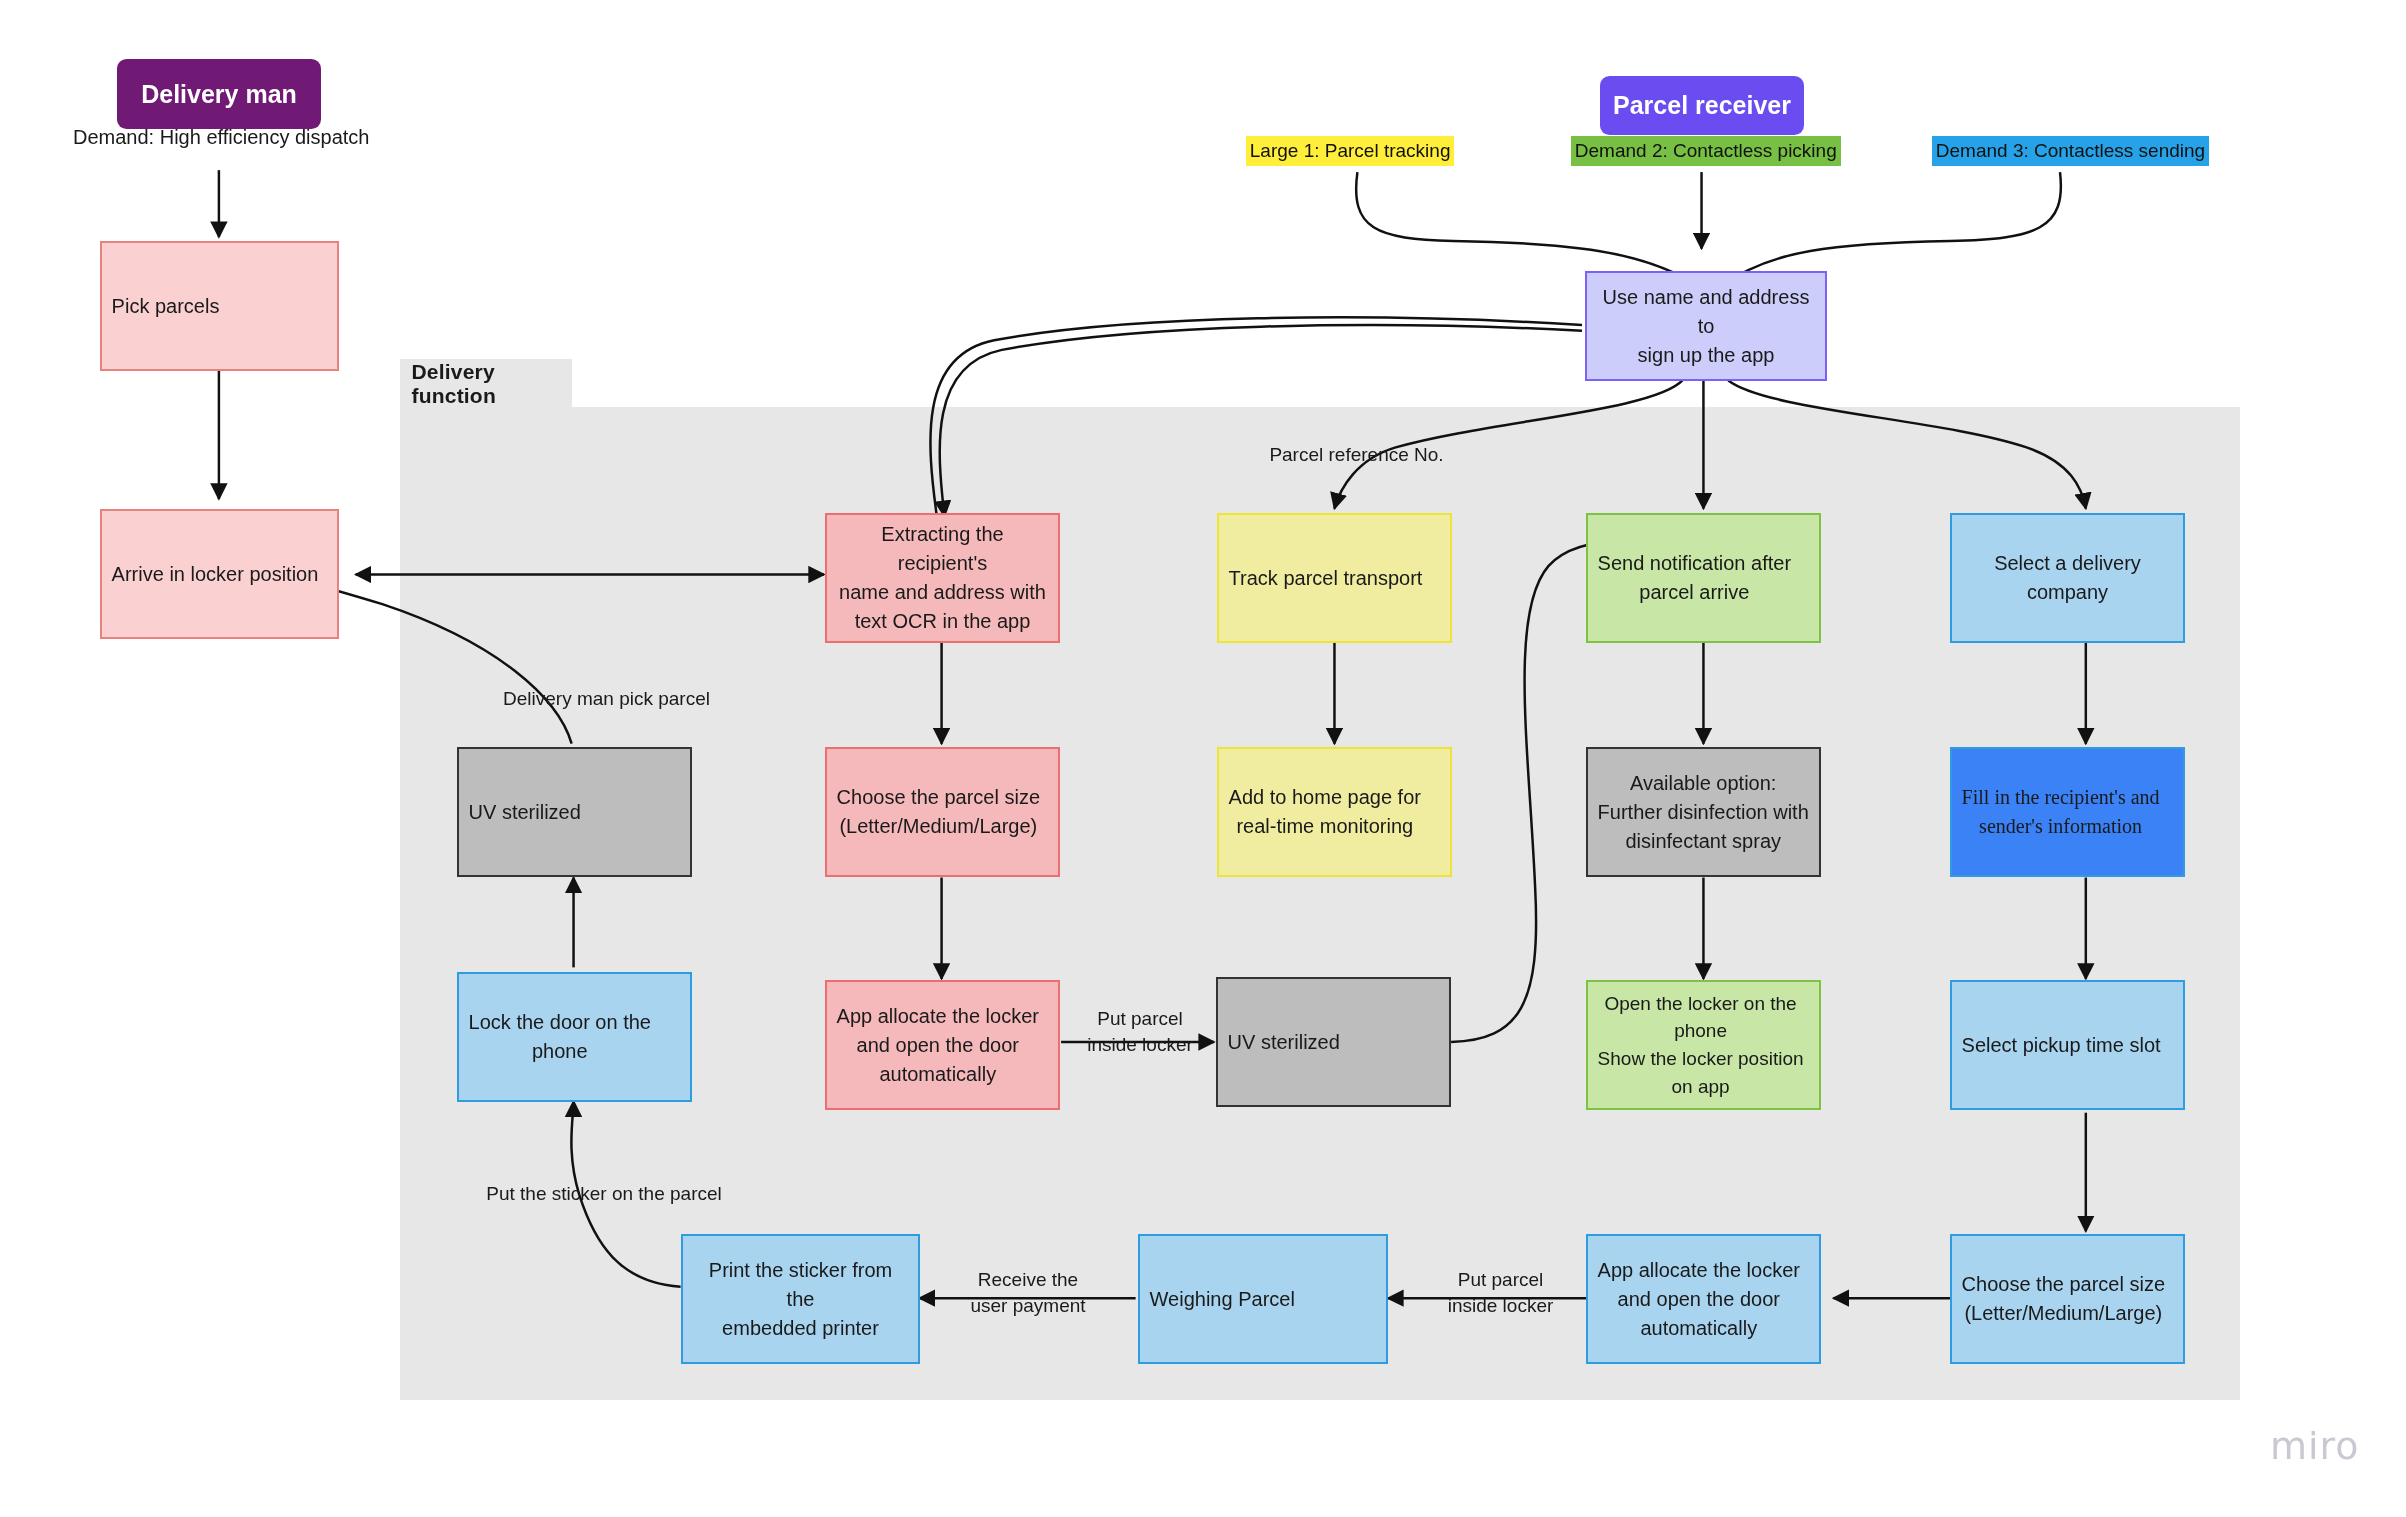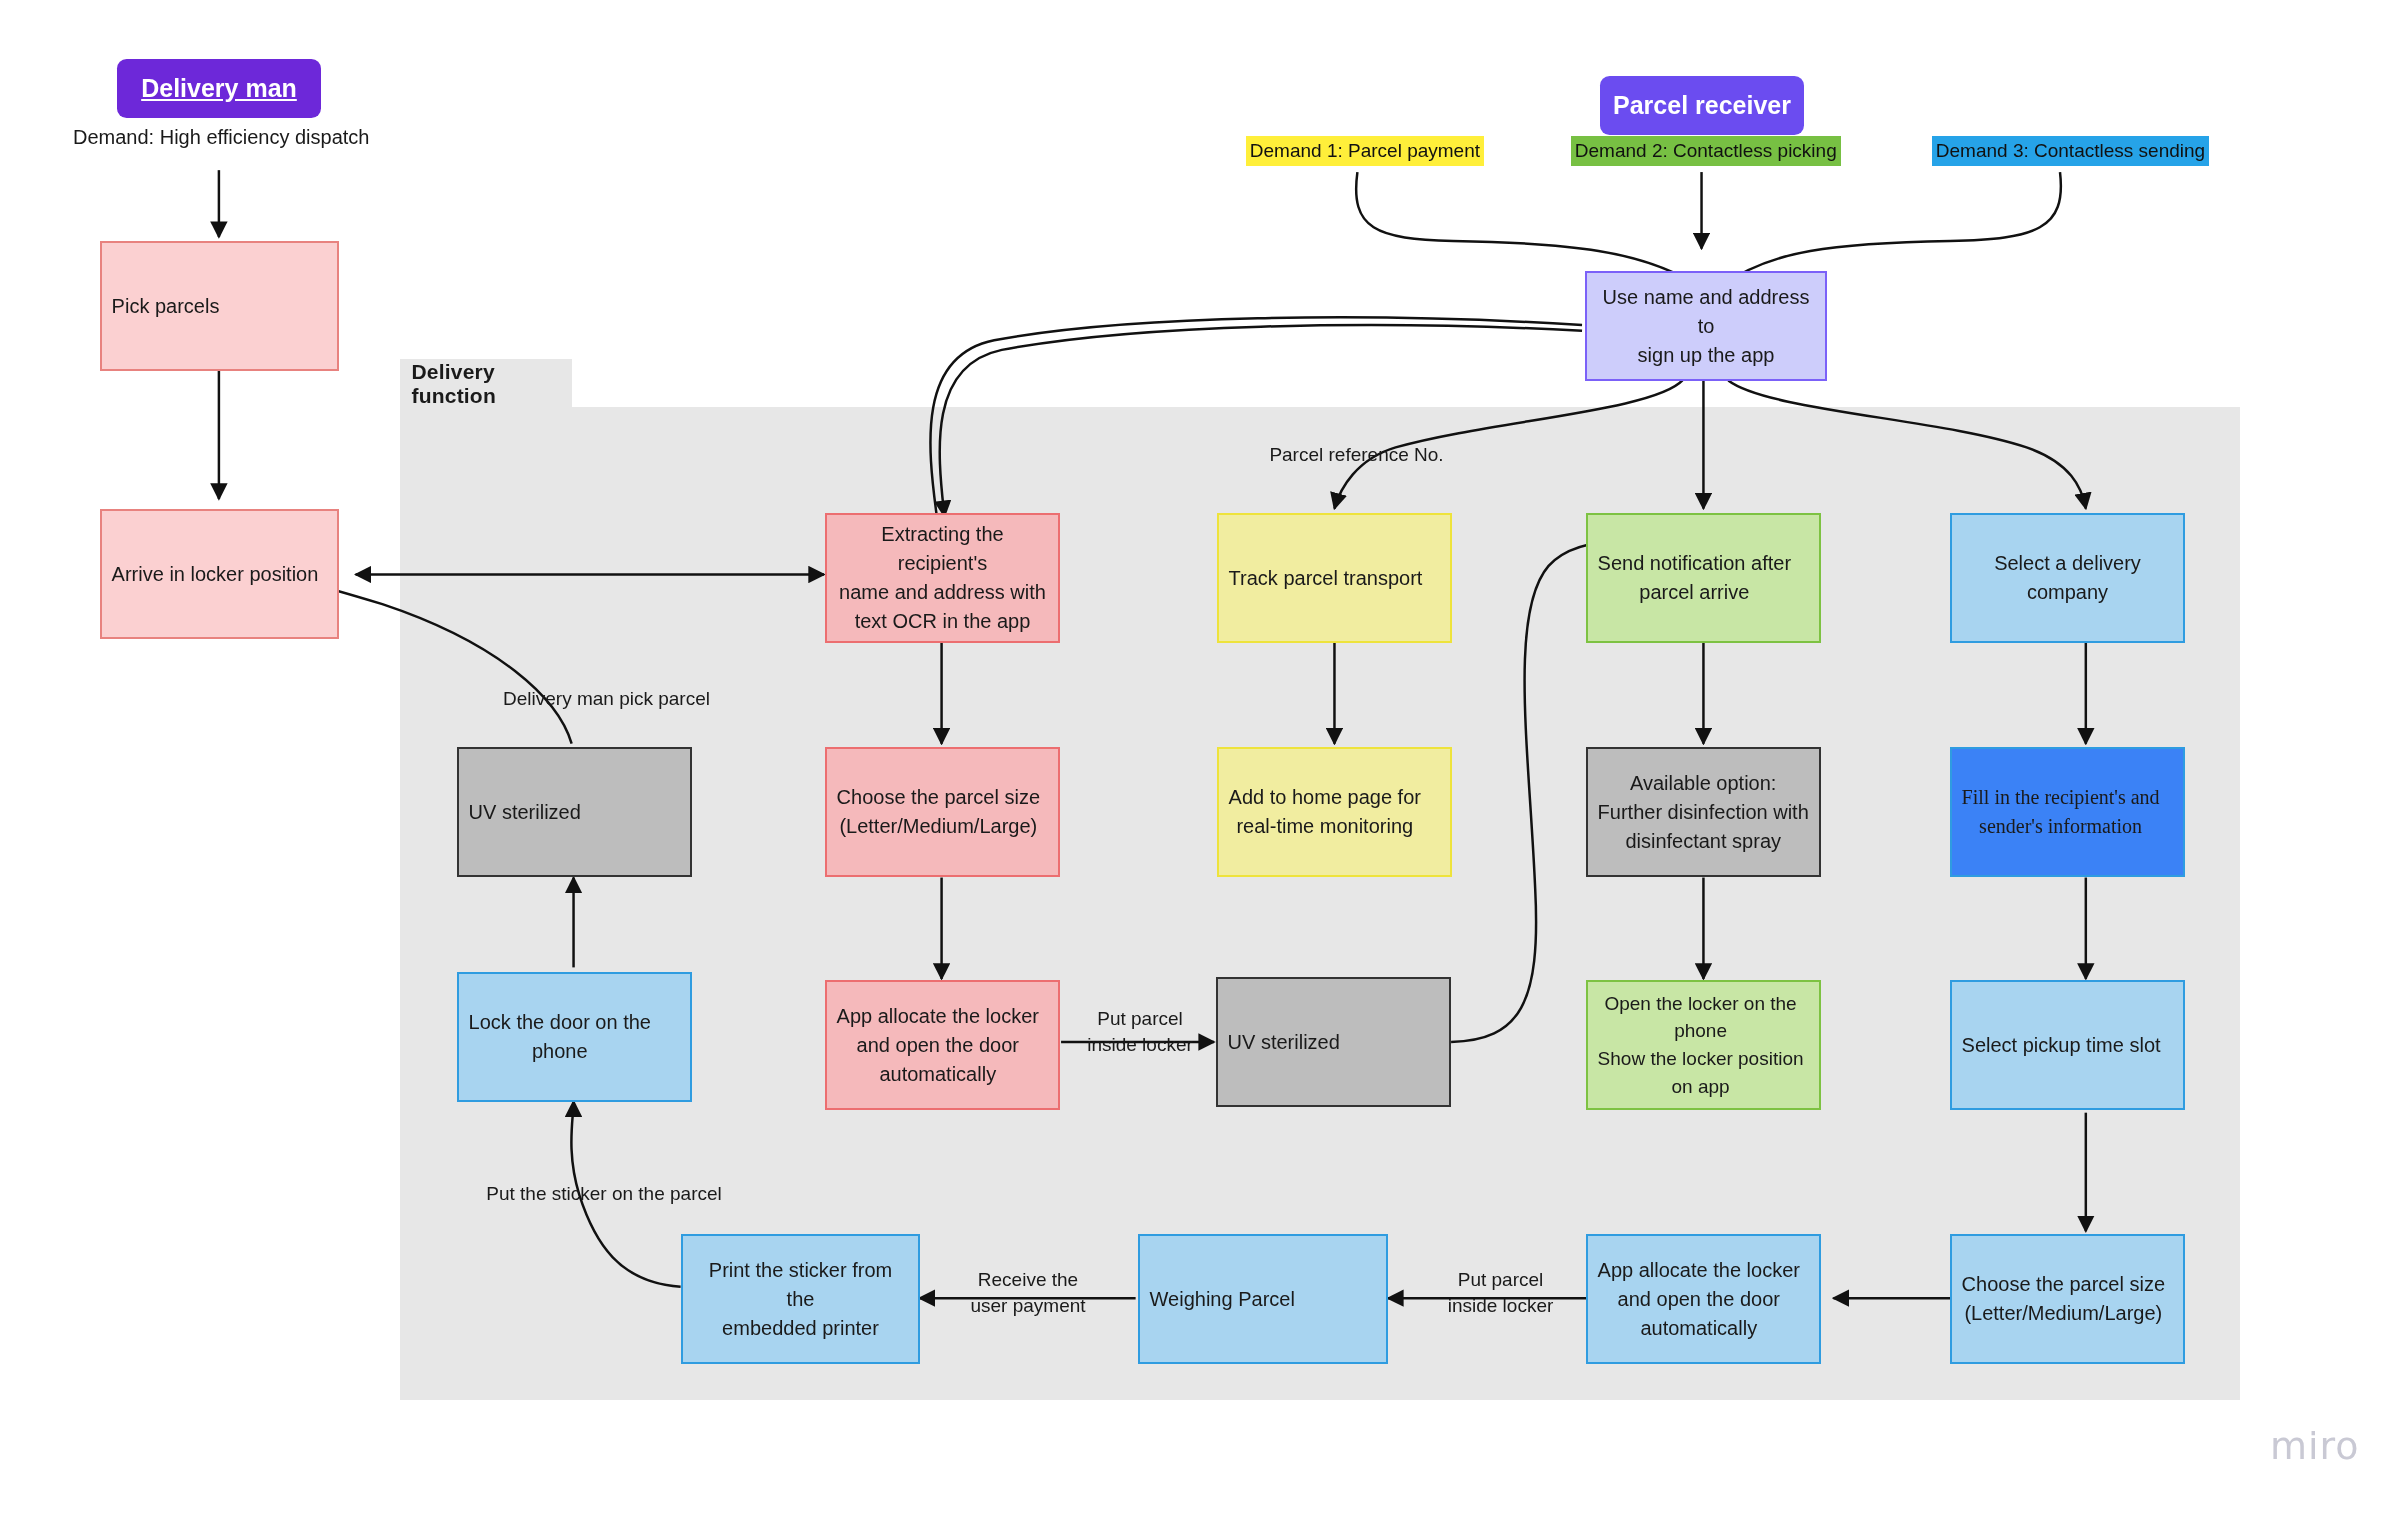--- a/index.html
+++ b/index.html
@@ -166,30 +166,30 @@
       <path d="M 1188,1358 L 962,1358" marker-end="url(#ah)"></path>
 
       <path d="M 712,1346 C 648,1342 622,1300 606,1250 C 592,1204 600,1170 600,1152" marker-end="url(#ah)"></path>
 
       <path d="M 600,1012 L 600,918" marker-end="url(#ah)"></path>
 
       <path d="M 598,778 C 584,730 520,672 400,632 C 360,620 340,614 330,612" marker-end="url(#ah)"></path>
     </g>
   </svg>
 
-  <div class="role-pill" style="left:117px; top:59px; width:204px; height:59px; background:#6d28d9;text-decoration:underline;">
+  <div class="role-pill" style="left:117px; top:59px; width:204px; height:70px; background:#701a75;">
     <span>Delivery man</span>
   </div>
   <div class="role-pill" style="left:1600px; top:76px; width:204px; height:59px; background:#6b4cf0;">
     <span>Parcel receiver</span>
   </div>
 
   <div class="plain-label" style="left:73px; top:126px;">Demand: High efficiency dispatch</div>
 
-  <div class="demand-label" style="left:1246px; top:136px; background:#ffef3a;">Demand 1: Parcel payment</div>
+  <div class="demand-label" style="left:1246px; top:136px; background:#ffef3a;">Large 1: Parcel tracking</div>
   <div class="demand-label" style="left:1571px; top:136px; background:#77c043;">Demand 2: Contactless picking</div>
   <div class="demand-label" style="left:1932px; top:136px; background:#26a3e8;">Demand 3: Contactless sending</div>
 
   <div class="node" style="left:100px; top:241px; width:239px; height:130px; background:#fbd0d1; border:2.9px solid #e8827f;">
     <span>Pick parcels</span>
   </div>
 
   <div class="node" style="left:100px; top:509px; width:239px; height:130px; background:#fbd0d1; border:2.9px solid #e8827f;">
     <span>Arrive in locker position</span>
   </div>

